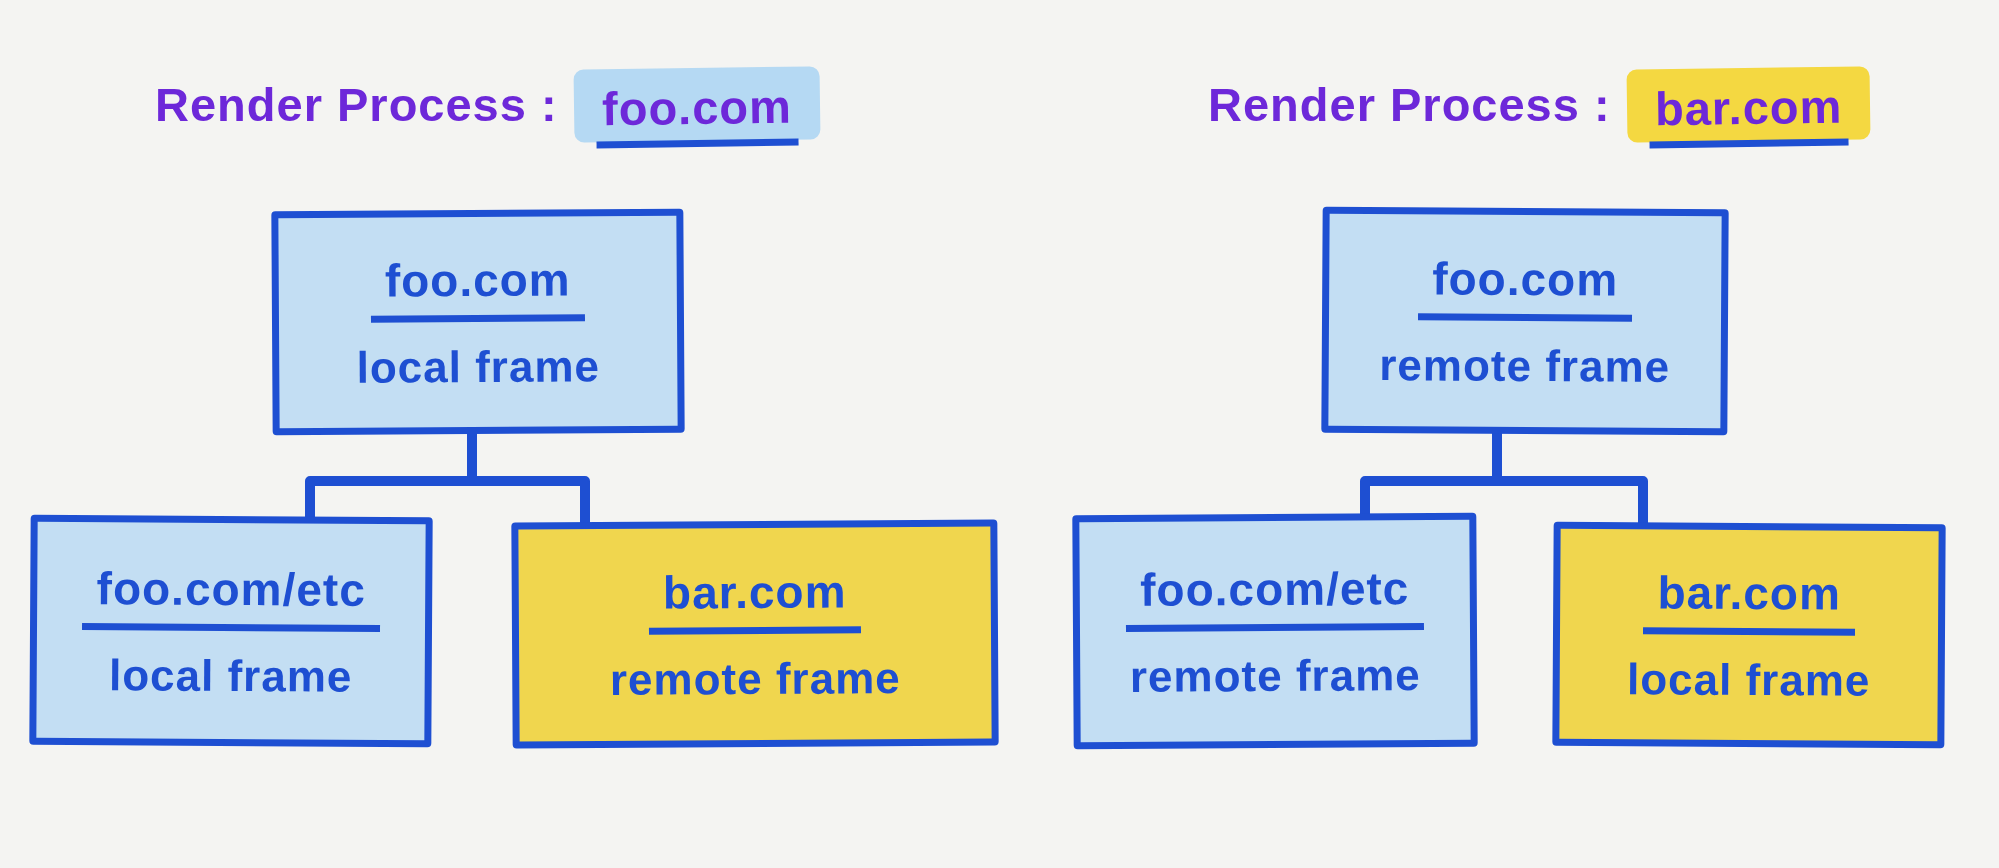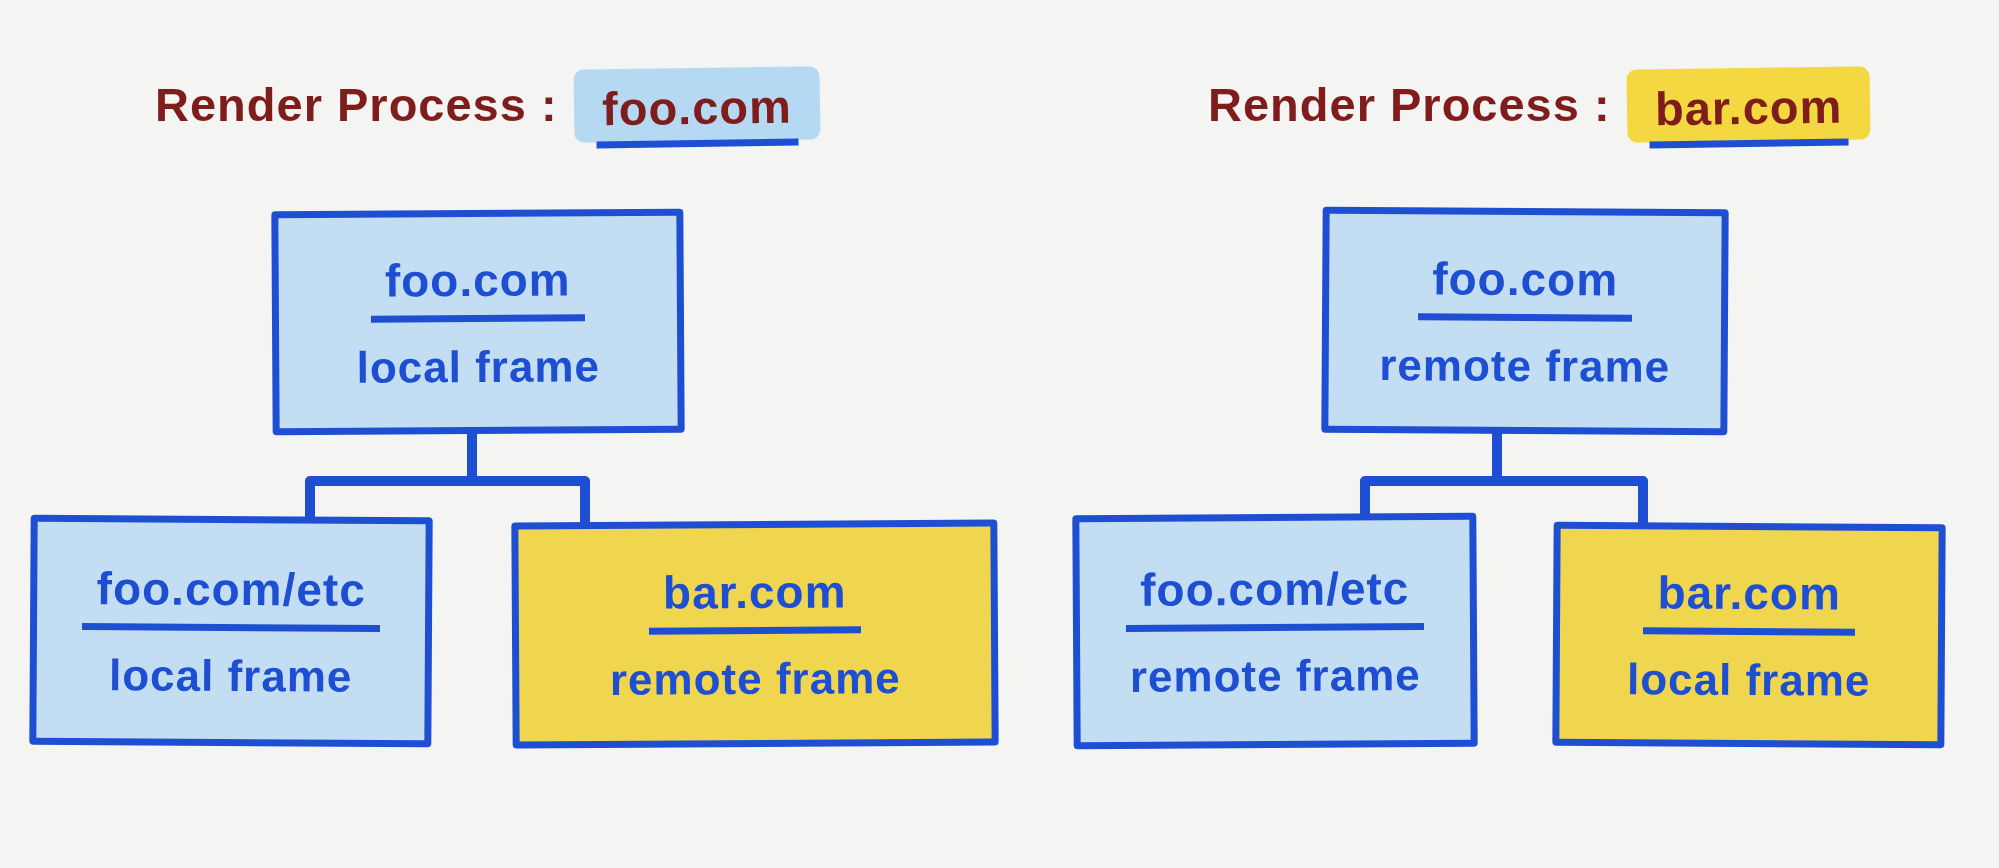--- a/index.html
+++ b/index.html
@@ -23,21 +23,21 @@
   .title {
     position: absolute;
     top: 58px;
     height: 92px;
     display: flex;
     align-items: center;
     gap: 16px;
     font-size: 47px;
     font-weight: bold;
     letter-spacing: 1px;
-    color: #7f1d1d;
+    color: #6d28d9;
     white-space: nowrap;
   }
   .hl {
     display: inline-block;
     padding: 12px 22px 6px 22px;
     border-radius: 10px;
   }
   .hl-blue {
     background: #b5d9f3;
     transform: rotate(-0.8deg);

